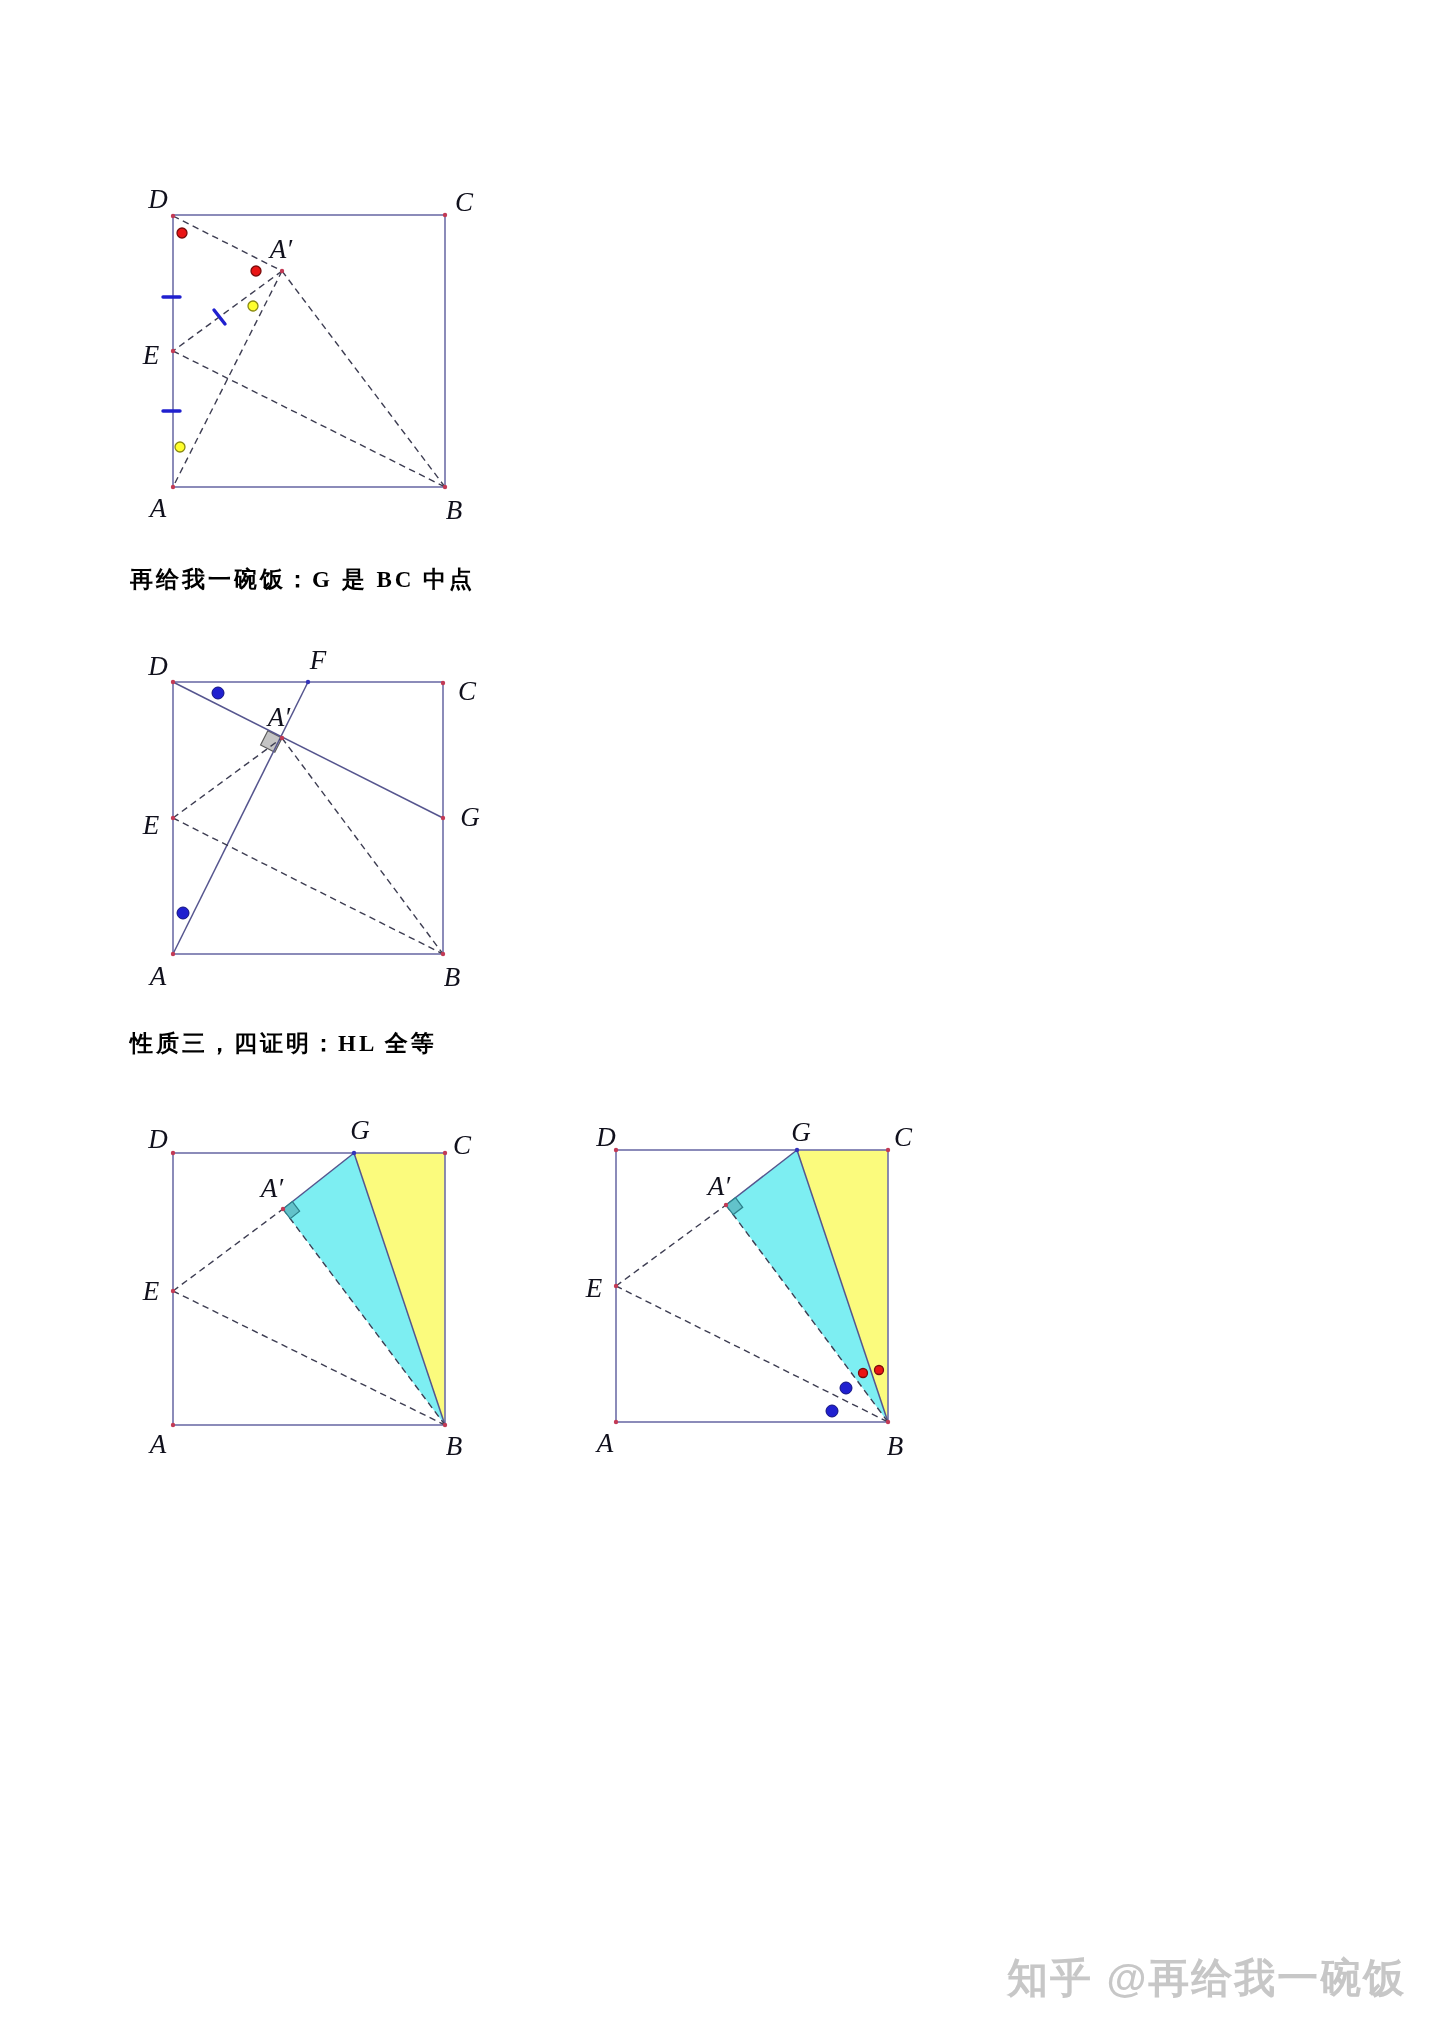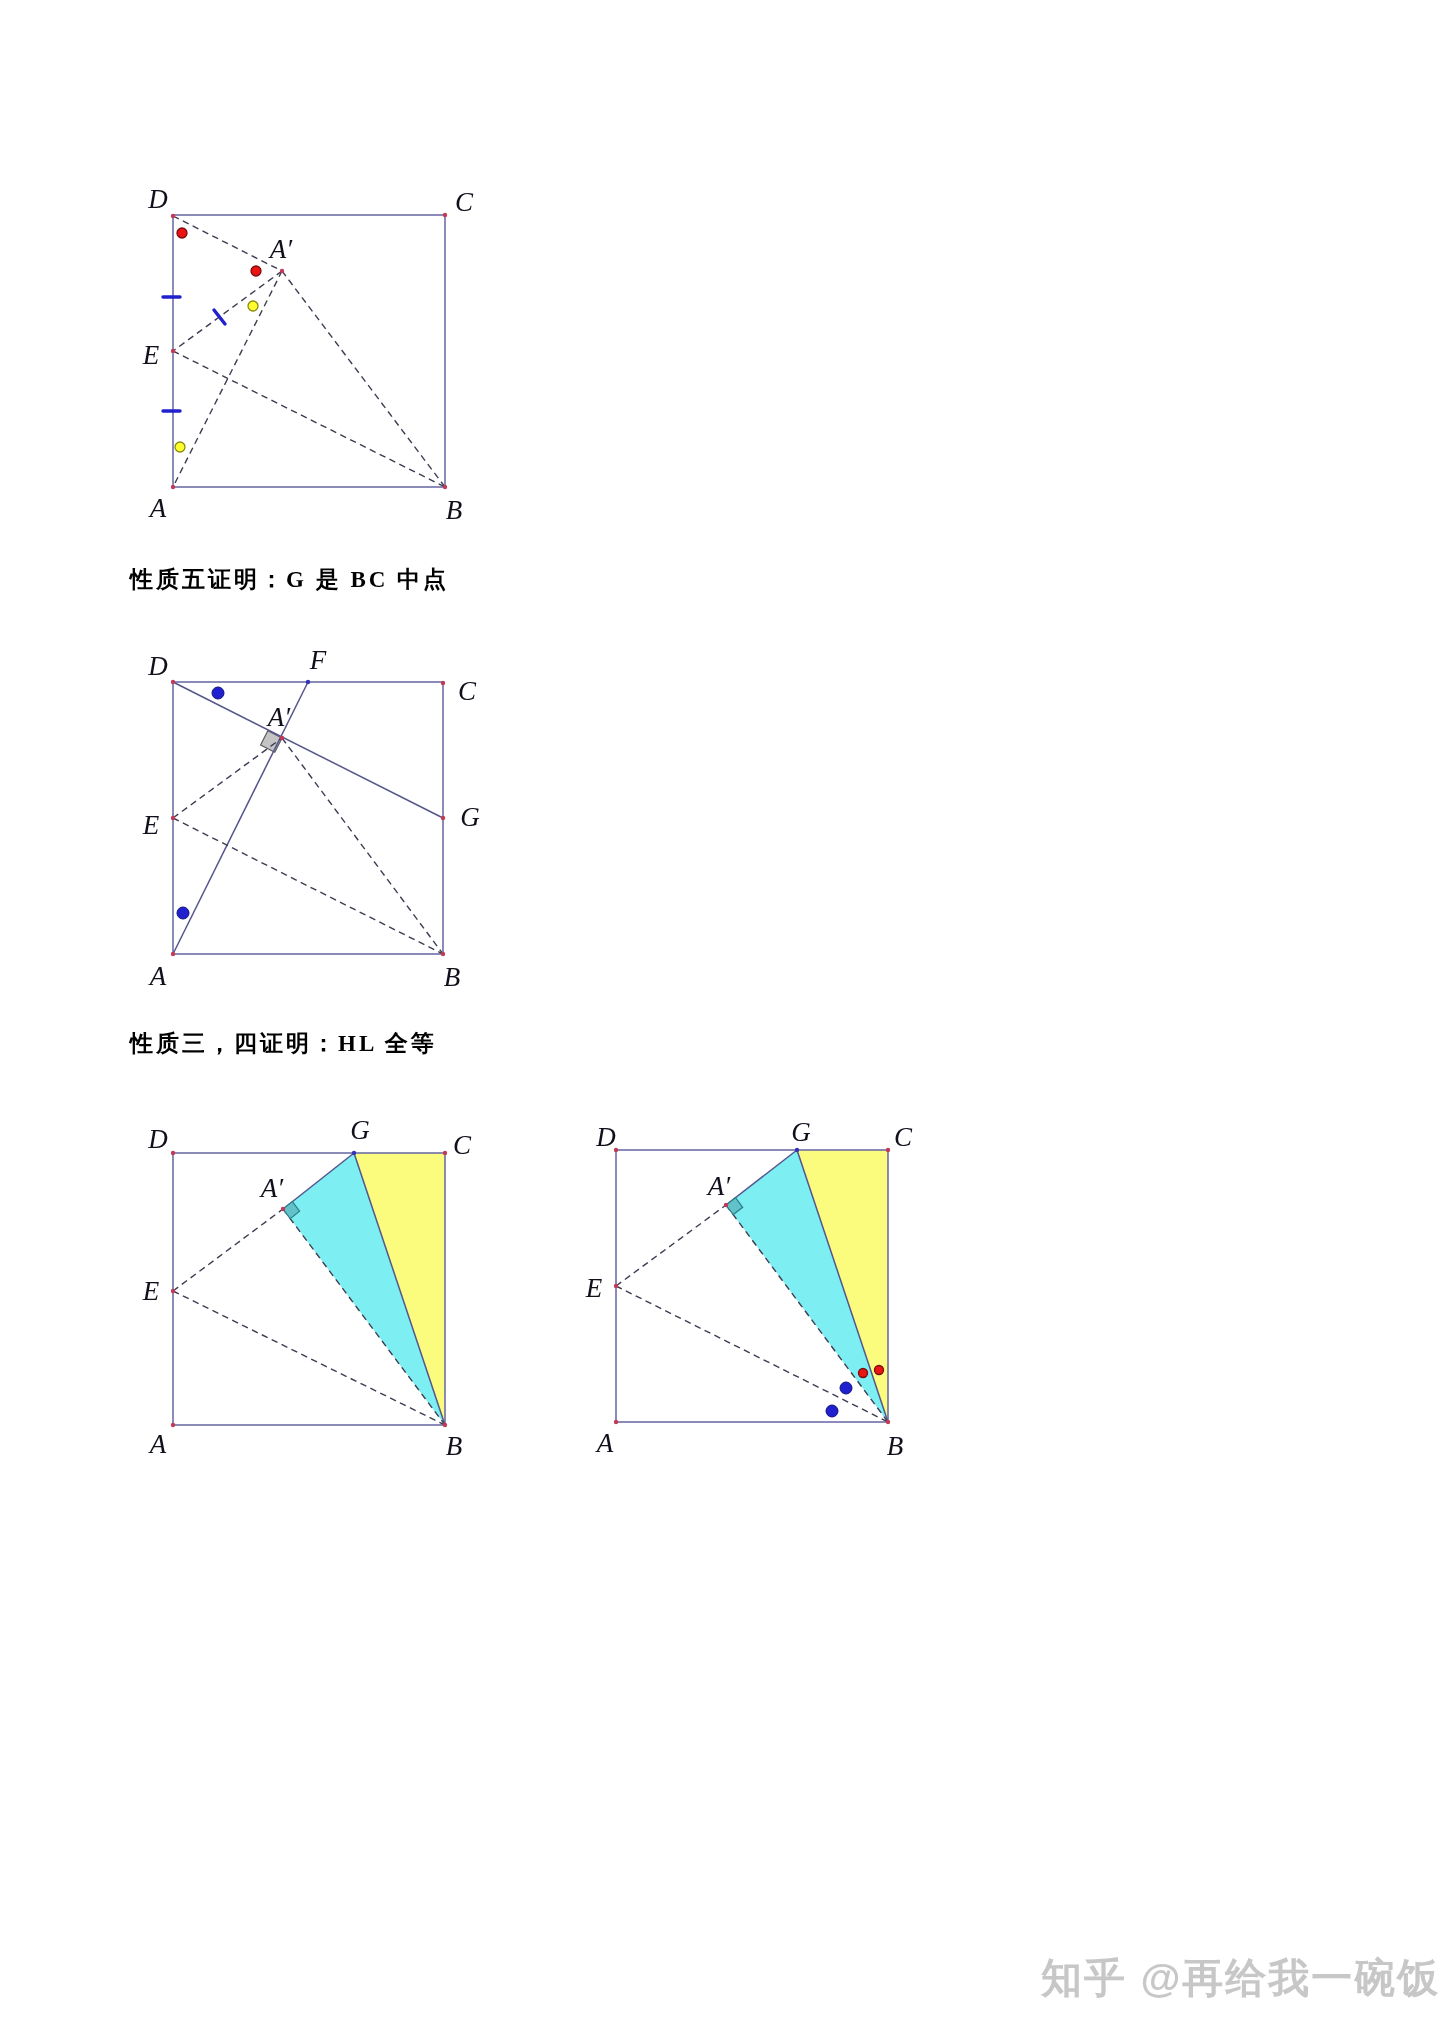--- a/index.html
+++ b/index.html
@@ -20,21 +20,21 @@
 
   
   .vl { position:absolute; transform:translate(-50%,-50%);
         font:italic 27px "Liberation Serif", serif; color:#10101c; white-space:nowrap; }
 
   
   .cap { position:absolute; font-family:"Liberation Serif", serif; font-weight:700;
          font-size:23px; color:#000000; letter-spacing:3px; white-space:nowrap; }
 
   .wm { position:absolute; left:1007px; top:1951px; font-family:"Liberation Sans", sans-serif;
-        font-weight:700; font-size:41px; color:#c7c7c7; letter-spacing:2px; white-space:nowrap;margin-left:34px; }
+        font-weight:700; font-size:41px; color:#c7c7c7; letter-spacing:2px; white-space:nowrap; }
 </style>
 </head>
 <body>
 
 <div class="page">
 
   <svg class="layer" width="1440" height="2037" viewBox="0 0 1440 2037">
 
     <g>
       <rect class="sq" x="173" y="215" width="272" height="272"></rect>
@@ -154,18 +154,18 @@
   <span class="vl" style="left:454px;top:1446px">B</span>
 
   <span class="vl" style="left:606px;top:1137px">D</span>
   <span class="vl" style="left:801px;top:1132px">G</span>
   <span class="vl" style="left:903px;top:1137px">C</span>
   <span class="vl" style="left:719px;top:1186px">A′</span>
   <span class="vl" style="left:594px;top:1288px">E</span>
   <span class="vl" style="left:605px;top:1443px">A</span>
   <span class="vl" style="left:895px;top:1446px">B</span>
 
-  <div class="cap" style="left:130px;top:564px">性质五证明：G 是 BC 中点</div>
+  <div class="cap" style="left:130px;top:564px">再给我一碗饭：G 是 BC 中点</div>
   <div class="cap" style="left:130px;top:1028px">性质三，四证明：HL 全等</div>
 
   <div class="wm">知乎 @再给我一碗饭</div>
 
 </div>
 
 </body></html>

